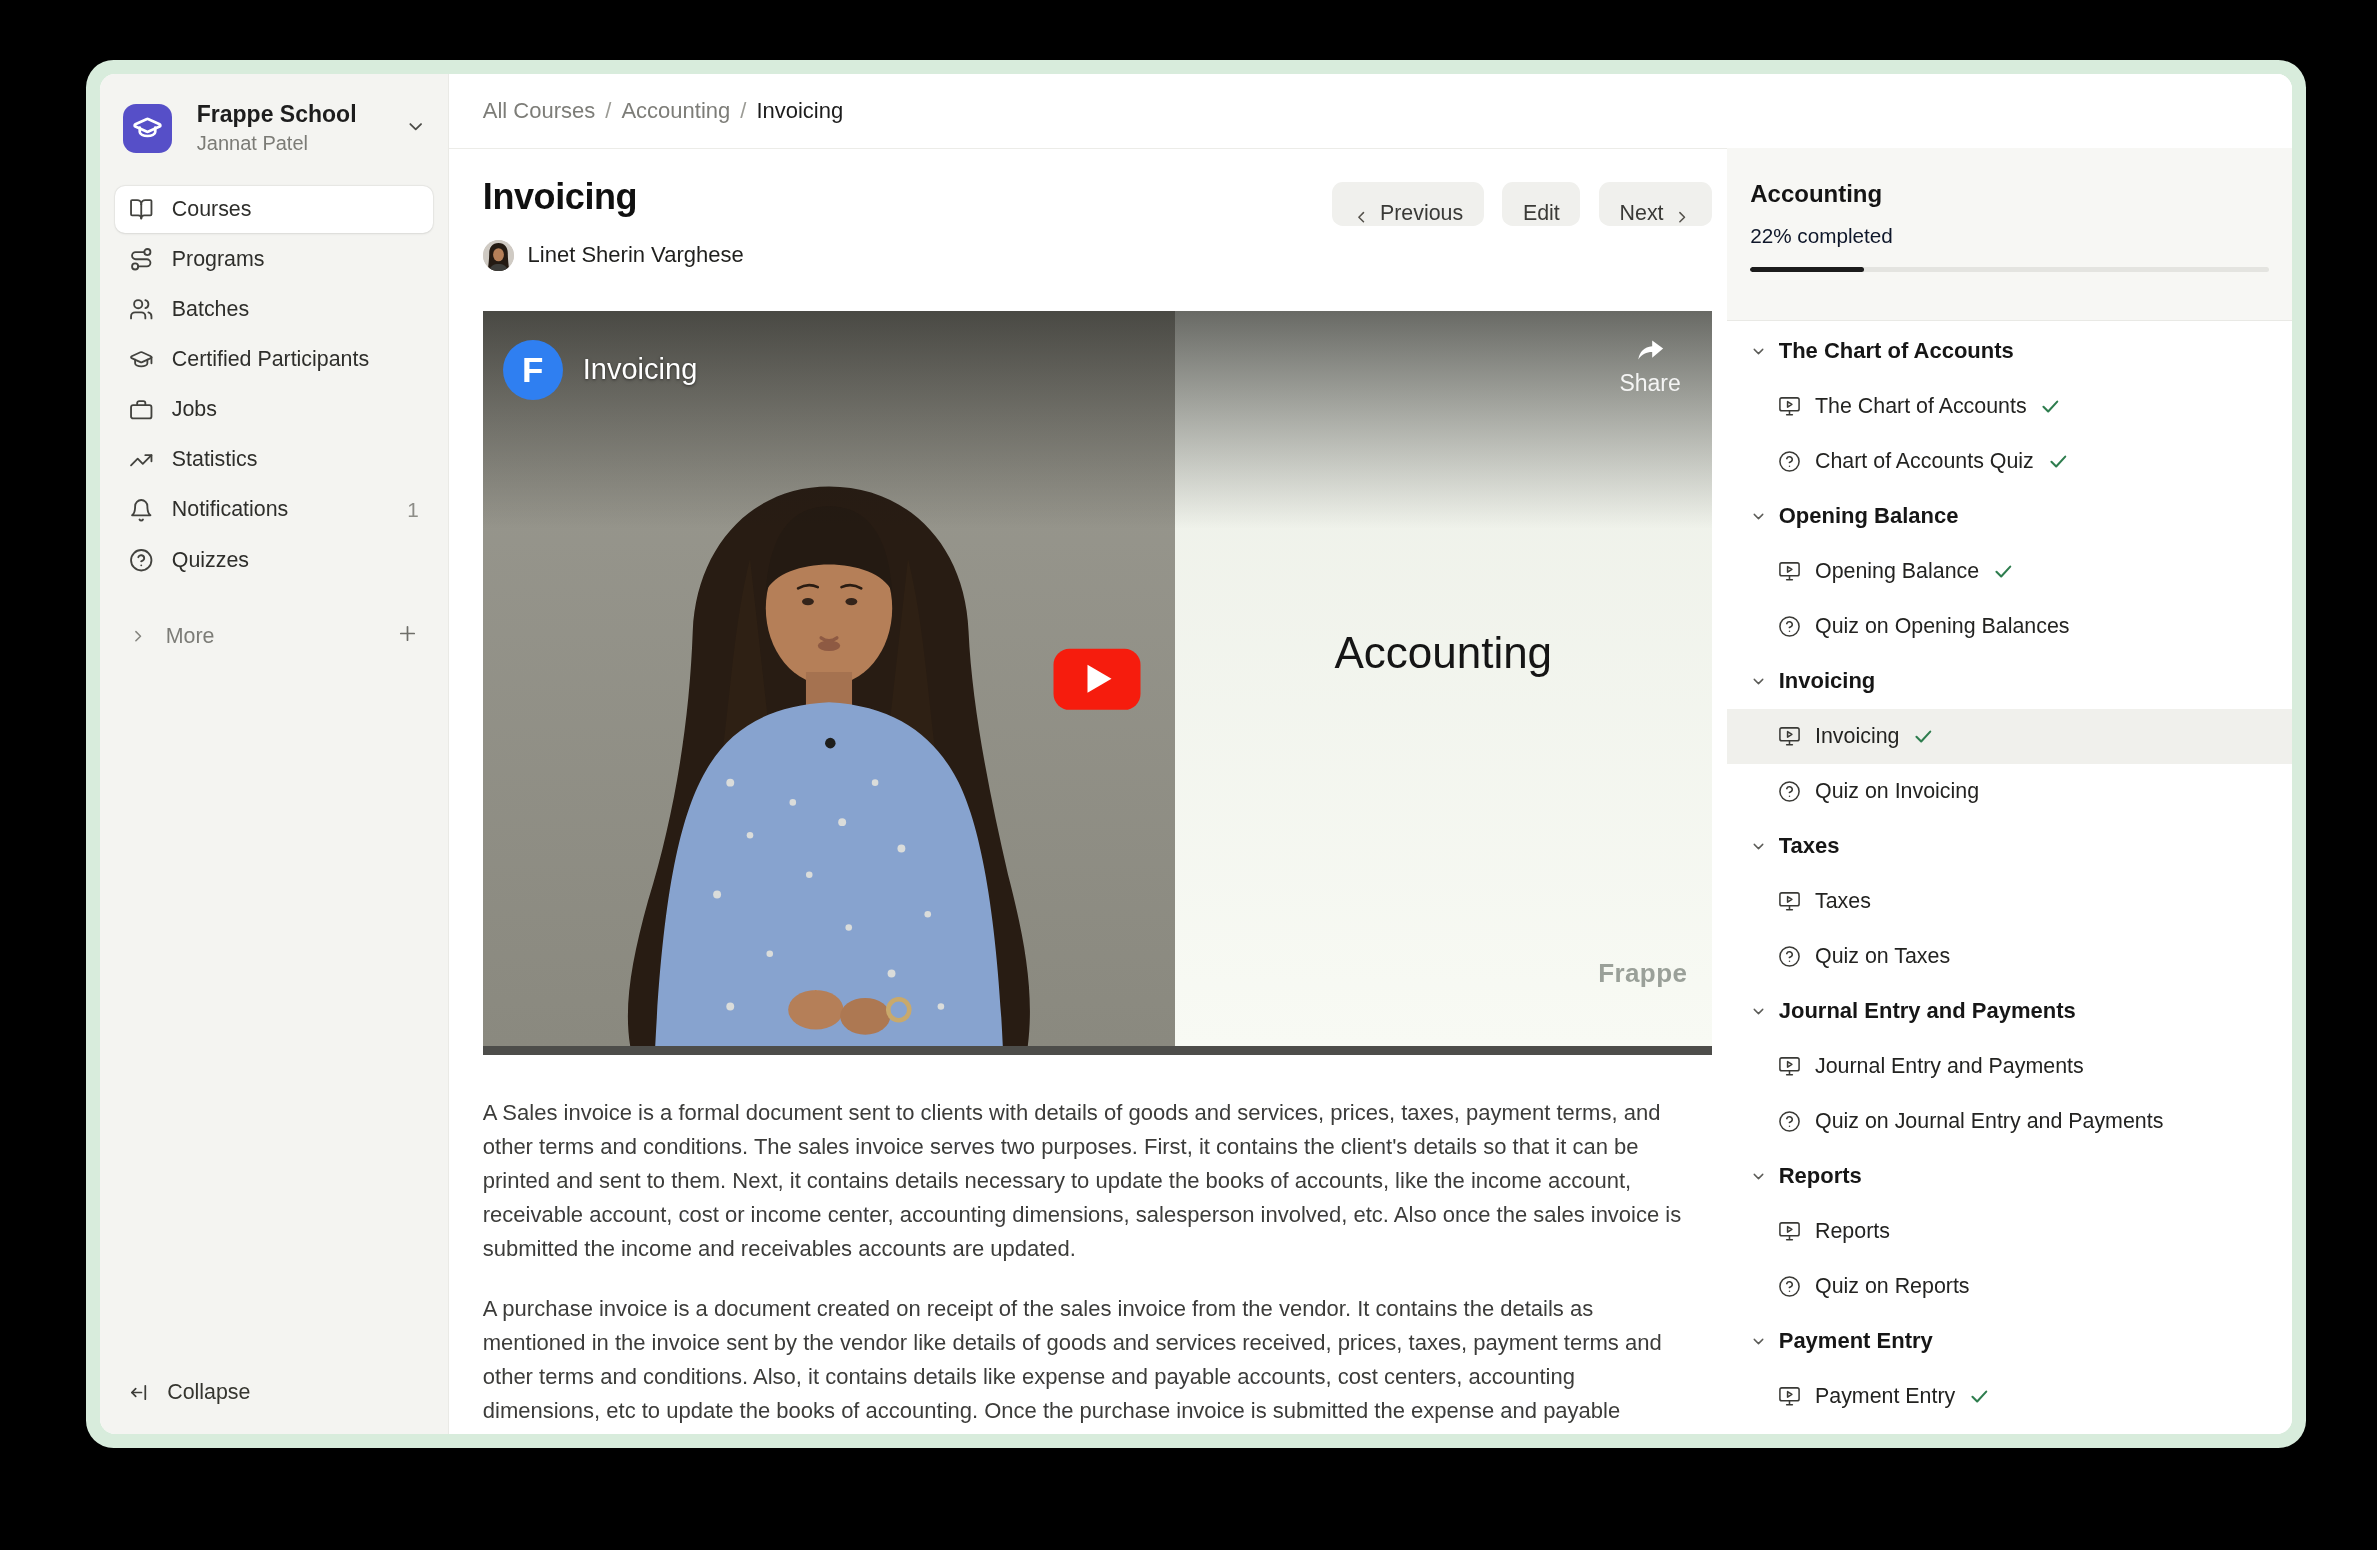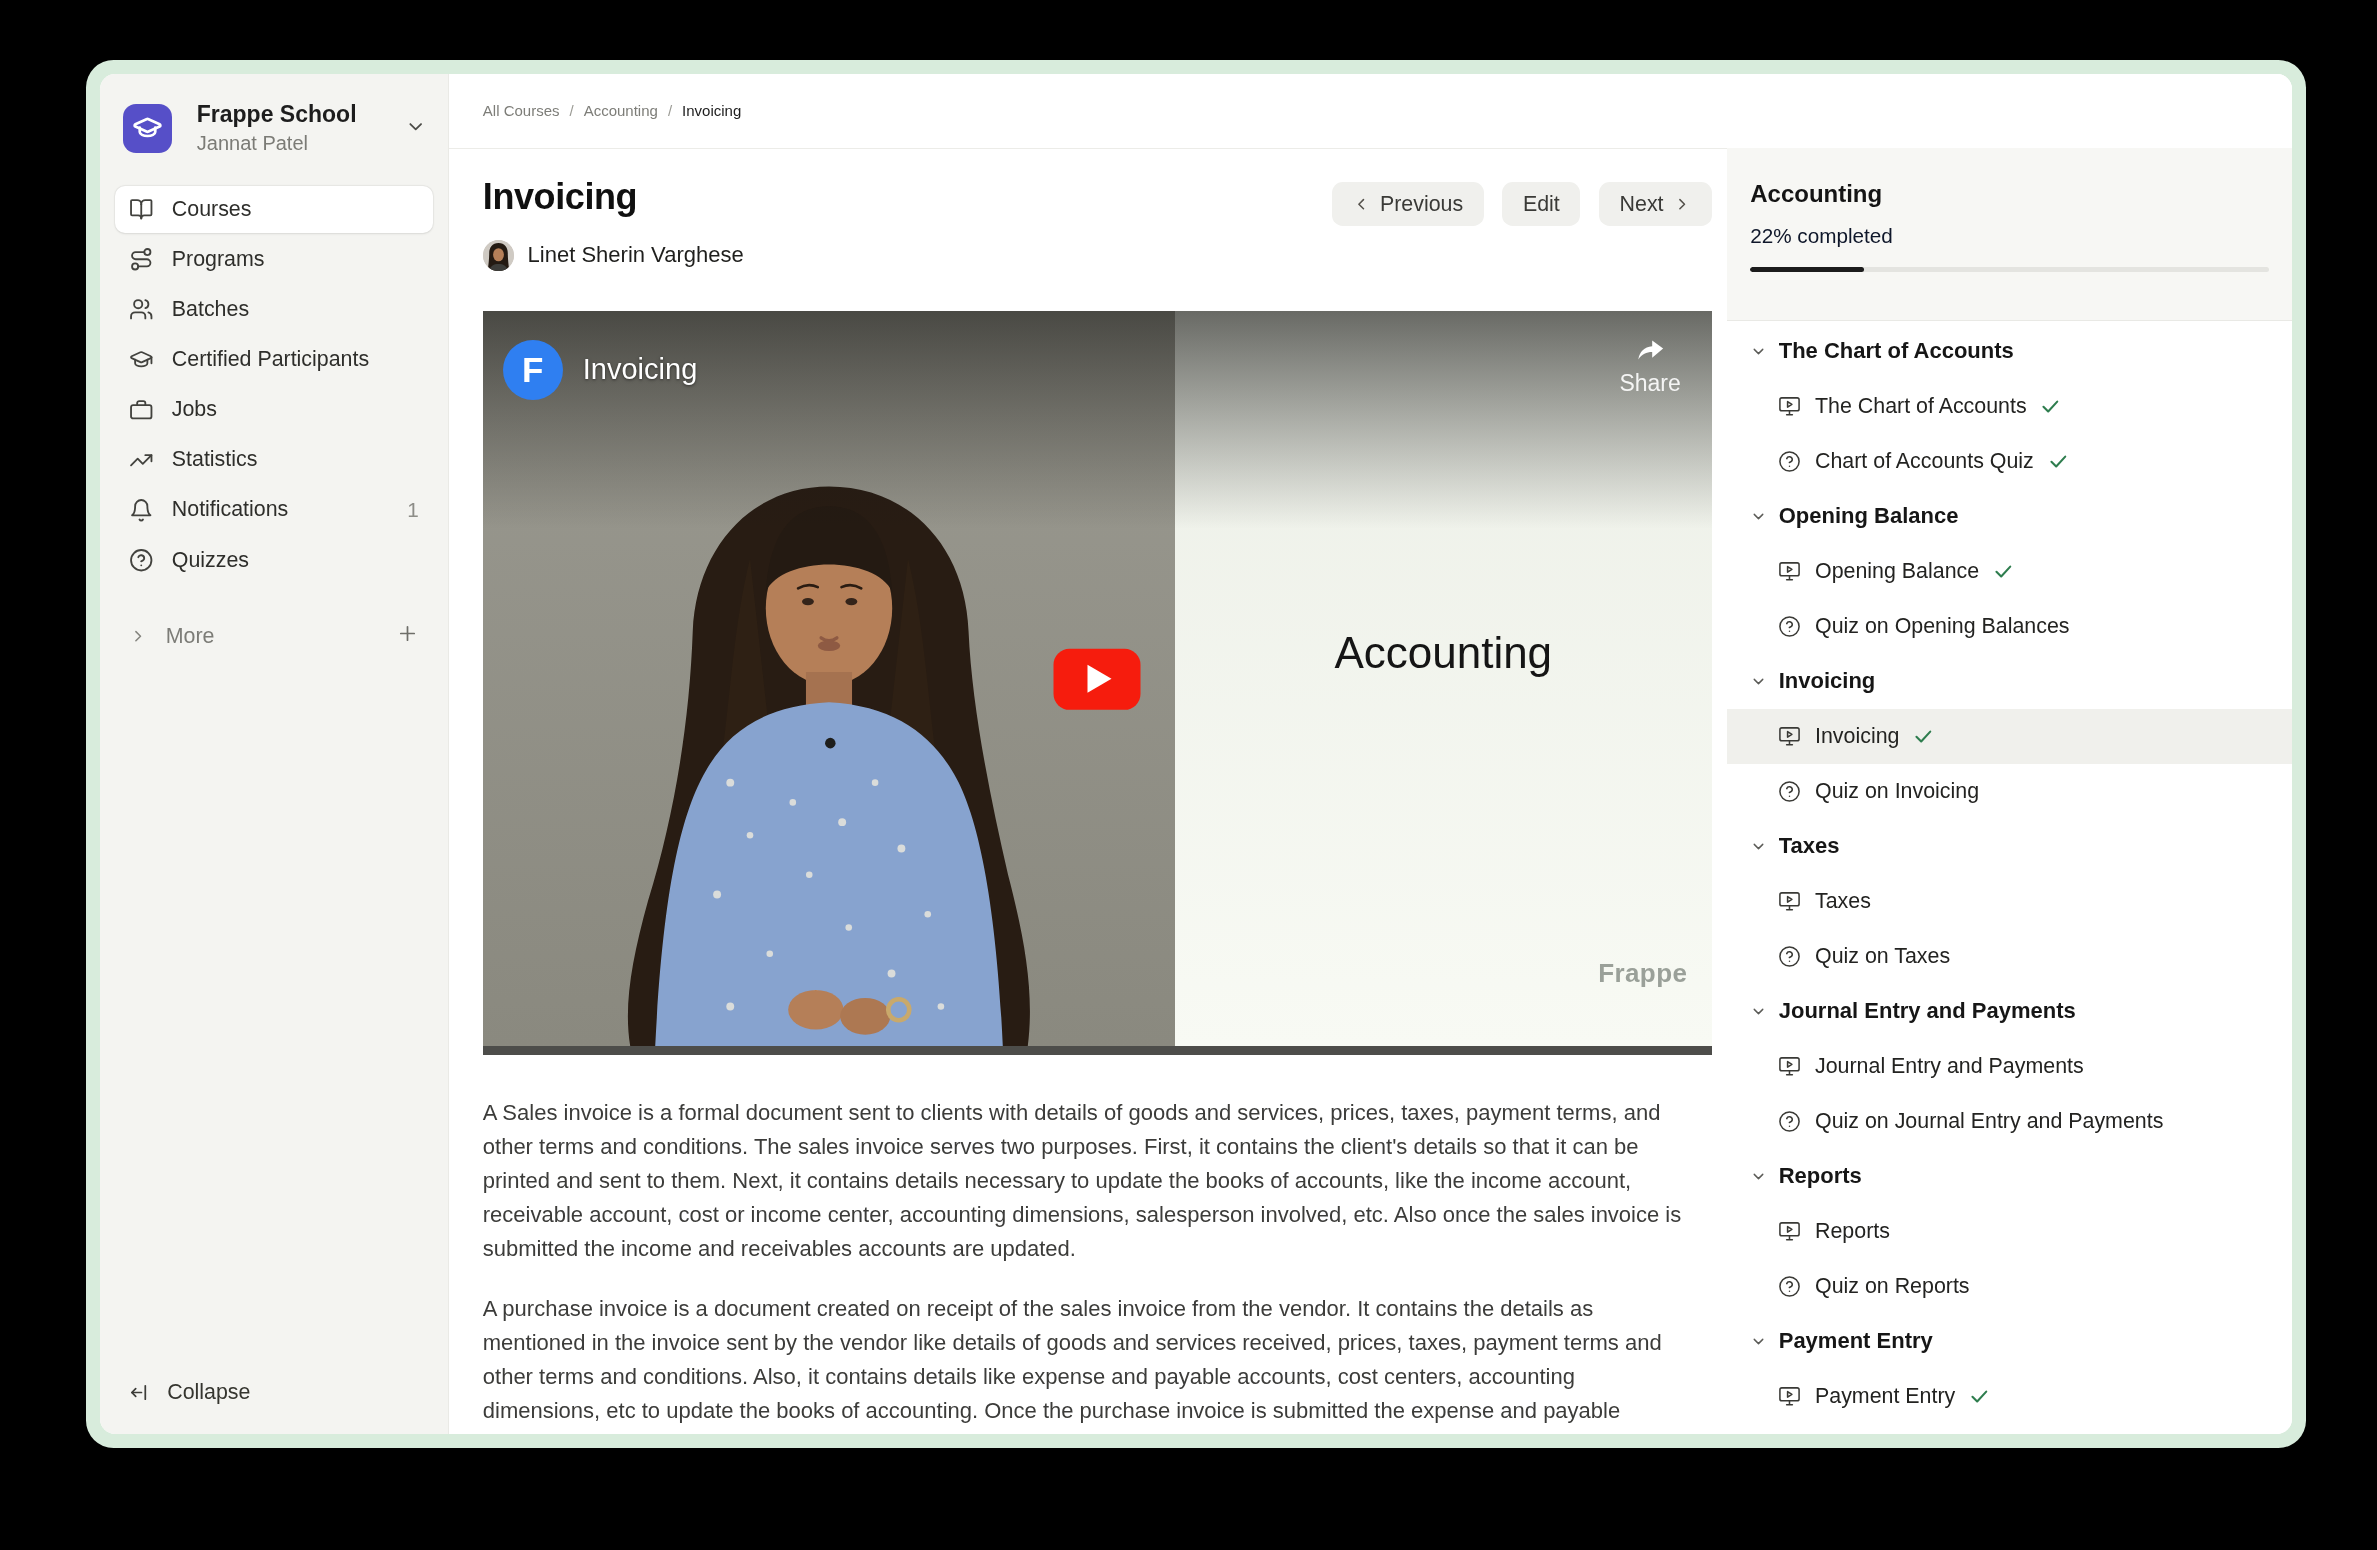--- a/index.html
+++ b/index.html
@@ -36,31 +36,31 @@
   .more-row svg{width:18.4px;height:18.4px;color:#85857f;flex:none;}
   .more-plus{margin-left:auto;}
   .more-plus svg{width:23px;height:23px;color:#6e6e69;}
   .collapse-row{margin-top:auto;display:flex;align-items:center;gap:15.3px;padding:0 13.8px;height:43px;
     color:#35352f;font-size:21.4px;}
   .collapse-row svg{width:23px;height:23px;color:#3c3c38;}
 
   
   .main{flex:1;min-width:0;display:flex;flex-direction:column;background:#fff;}
   .crumbbar{height:74px;flex:none;border-bottom:0.8px solid #ececе8;border-bottom:0.8px solid #ececе8;
-    border-bottom:0.8px solid #ecece8;display:flex;align-items:center;padding:0 34px;font-size:15px;color:#7d7d78;}
+    border-bottom:0.8px solid #ecece8;display:flex;align-items:center;padding:0 34px;font-size:22px;color:#7d7d78;}
   .crumbbar .sep{margin:0 10px;color:#9b9b95;}
   .crumb-link{color:#7d7d78;}
   .crumb-current{color:#1c1c1c;font-weight:500;}
   .content{flex:1;padding:0 13px 0 34px;overflow:hidden;}
   .header-row{margin-top:27.6px;width:1229px;display:flex;justify-content:space-between;align-items:flex-start;}
   .page-title{font-size:36px;font-weight:700;color:#101010;margin:0;letter-spacing:-0.4px;}
   .author-row{margin-top:21.4px;display:flex;align-items:center;gap:13.8px;font-size:22px;color:#1f1f1d;}
   .avatar{width:31px;height:31px;border-radius:50%;overflow:hidden;flex:none;background:#cfcac3;}
   .toolbar{display:flex;gap:18.4px;margin-top:6.1px;}
-  .btn{display:flex;align-items:center;gap:9.2px;background:#f0f0ed;border:none;border-radius:10.7px;
+  .btn{display:flex;align-items:flex-end;gap:9.2px;background:#f0f0ed;border:none;border-radius:10.7px;
     padding:0 20.7px;height:44px;font-size:21.4px;color:#3a3a37;font-family:inherit;}
   .btn svg{width:18.4px;height:18.4px;color:#55524c;}
 
   
   .video{position:relative;width:1229px;height:744px;margin-top:40px;background:#8f8e86;overflow:hidden;}
   .v-person{position:absolute;left:0;top:0;bottom:9.2px;width:56.3%;
     background:linear-gradient(180deg,#9a9990,#8a897f);overflow:hidden;}
   .v-person svg{position:absolute;left:50%;bottom:0;transform:translateX(-50%);height:86%;}
   .v-slide{position:absolute;right:0;top:0;bottom:9.2px;width:43.7%;
     background:linear-gradient(180deg,#ecefe7,#f8faf4);}

